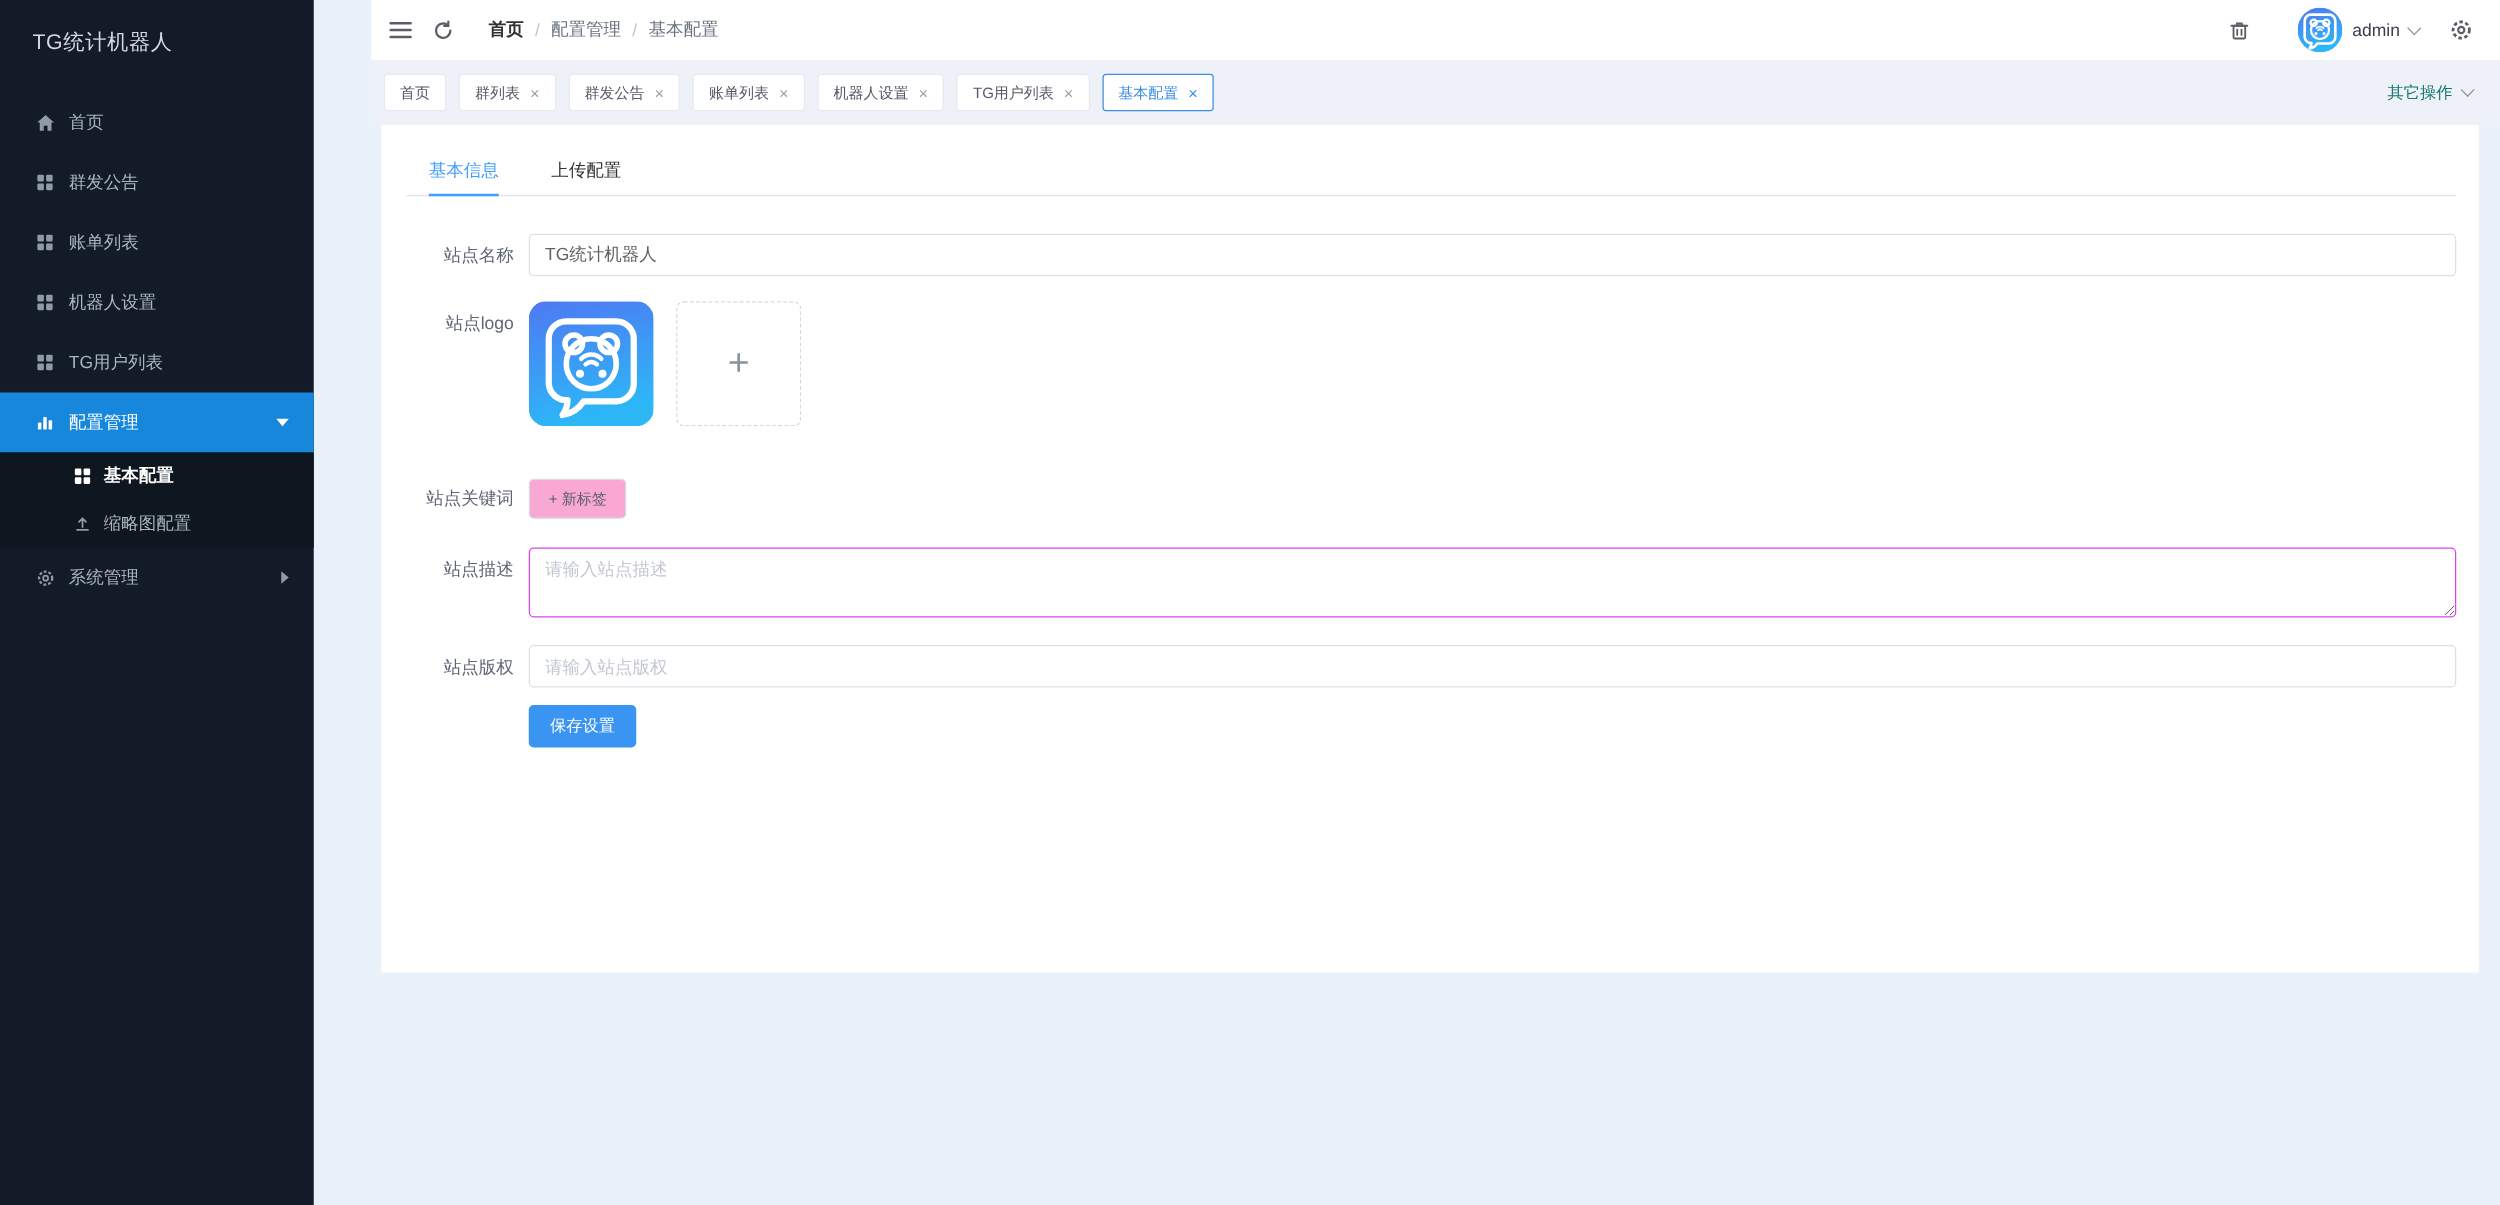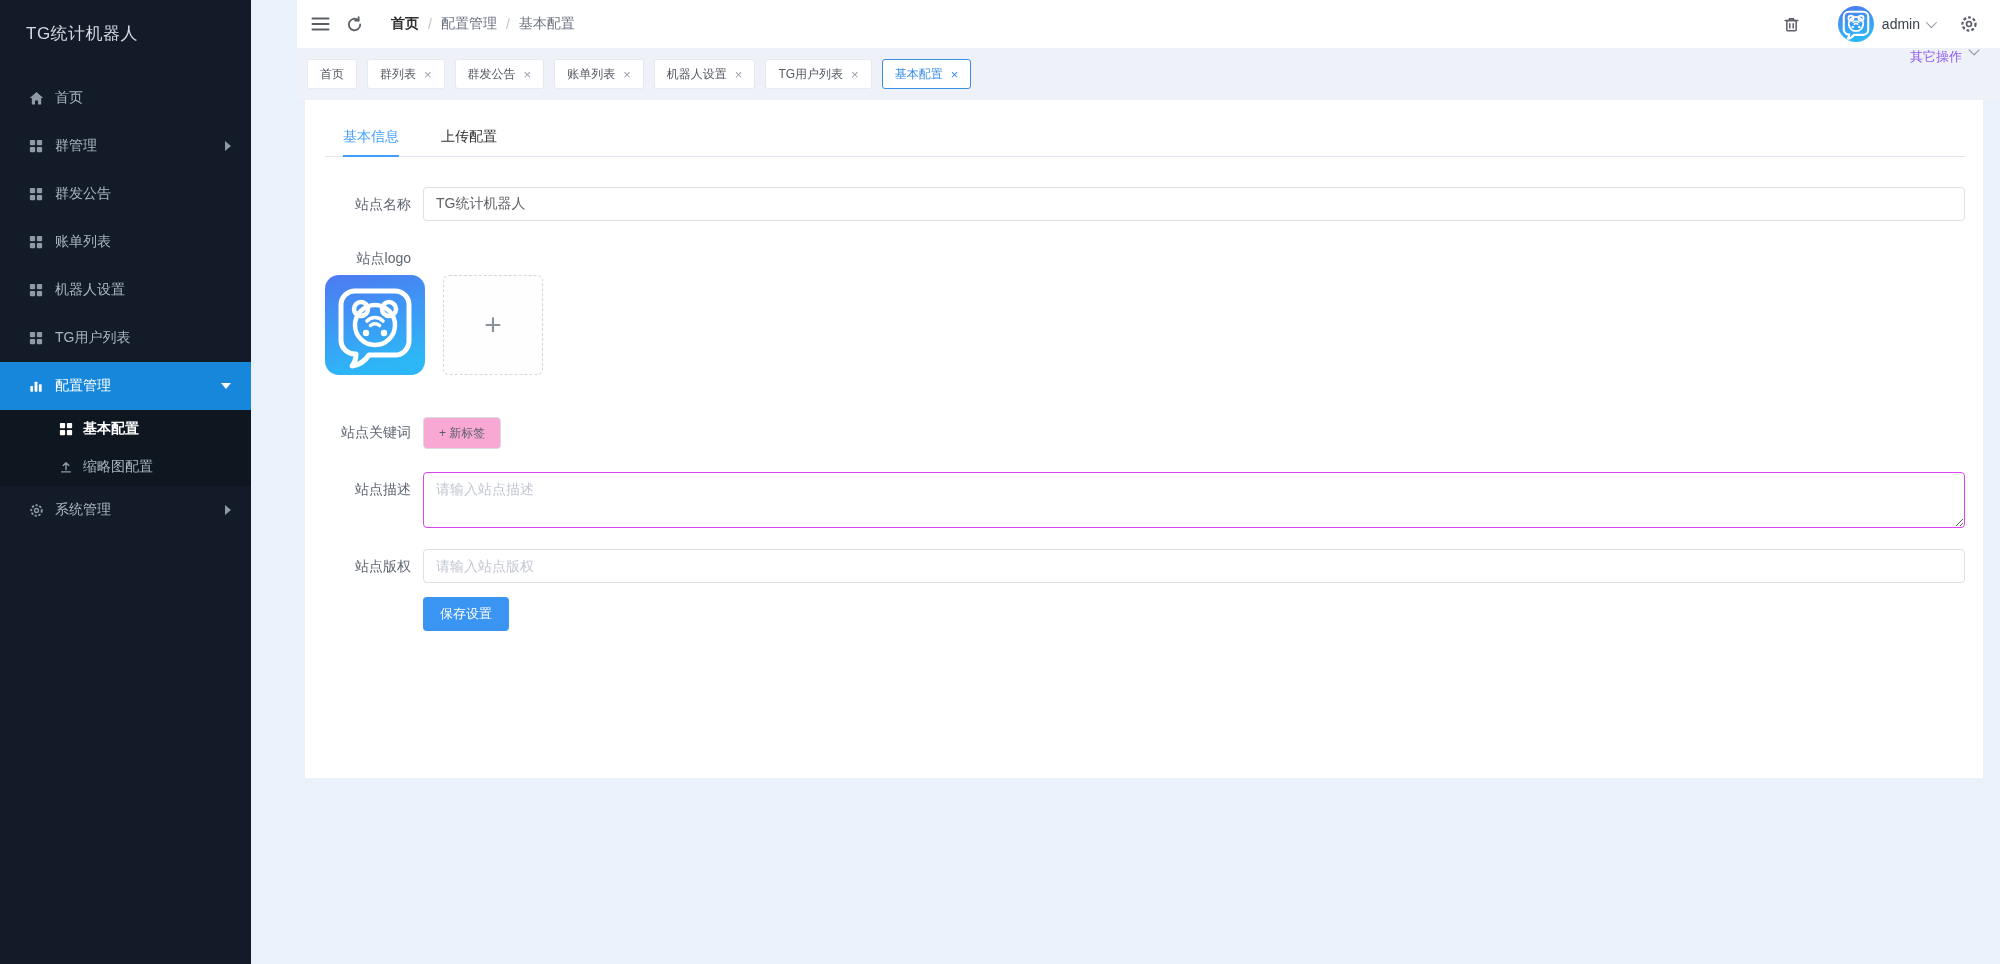--- a/index.html
+++ b/index.html
@@ -58,21 +58,21 @@
   
   .tabstrip { height:52px; background:#eff1f8; flex:none; position:relative;
     display:flex; align-items:center; padding:0 160px 0 10px; gap:10px; }
   .chip { height:30px; background:#fff; border:1px solid #e6e9f2; border-radius:3px;
     display:flex; align-items:center; padding:0 12px; font-size:12px; color:#545962;
     cursor:pointer; white-space:nowrap; }
   .chip .x { margin-left:8px; color:#9aa1ac; font-size:13px; line-height:1; cursor:pointer; }
   .chip.chip-active { border-color:#3a8ee6; color:#3a8ee6; }
   .chip.chip-active .x { color:#3a8ee6; }
   .more-ops { position:absolute; right:24px; top:0; height:52px; display:flex;
-    align-items:flex-start; font-size:13px; color:#8b5cf6; cursor:pointer; }
+    align-items:center; font-size:13px; color:#0f766e; cursor:pointer; }
   .more-ops .chev { transform:rotate(45deg) translateY(-3px); }
 
   
   .content-wrap { flex:1; padding:0 17px 0 8px; }
   .card { background:#fff; height:678px; padding:16px 18px 0 20px; }
 
   .ctabs { display:flex; border-bottom:1px solid #e0e4ec; padding-left:18px; }
   .ctab { height:40px; line-height:40px; font-size:14px; color:#303133;
     margin-right:42px; cursor:pointer; position:relative; }
   .ctab.ctab-active { color:#409eff; }
@@ -84,21 +84,21 @@
   .flabel { width:86px; flex:none; text-align:right; padding-right:0; margin-right:12px;
     font-size:14px; color:#5f6573; line-height:34px; white-space:nowrap; }
   .fbody { flex:1; }
   .tinput { width:100%; height:34px; border:1px solid #dcdfe6; border-radius:4px;
     padding:0 12px; font-size:14px; color:#606266; outline:none; background:#fff;
     font-family:"Liberation Sans","DejaVu Sans",sans-serif; }
   .tinput::placeholder, .tarea::placeholder { color:#c3c7d1; }
   .tarea { width:100%; height:56px; border:1px solid #d946ef; border-radius:4px;
     padding:8px 12px; font-size:14px; color:#4d7c0f; outline:none; resize:vertical;
     font-family:"Liberation Sans","DejaVu Sans",sans-serif; }
-  .row-logo { margin-bottom:40px;flex-direction:column; }
+  .row-logo { margin-bottom:40px; }
   .logo-strip { display:flex; gap:18px; }
   .logo-box { width:100px; height:100px; border-radius:8px; overflow:hidden; cursor:pointer; }
   .logo-box svg { display:block; }
   .upload-box { width:100px; height:100px; border:1px dashed #d4d7de; border-radius:6px;
     background:#fefefe; display:flex; align-items:center; justify-content:center;
     color:#8c939d; font-size:30px; font-weight:300; cursor:pointer; }
   .row-kw { margin-bottom:23px;align-items:flex-end; }
   .tag-add-btn { height:32px; padding:0 15px; background:#f9a8d4; border:1px solid #d9dce3;
     border-radius:4px; font-size:12px; color:#595f6b; cursor:pointer;
     font-family:"Liberation Sans","DejaVu Sans",sans-serif; }
@@ -119,32 +119,20 @@
 
       <div class="menu-item">
         <span class="mi-icon">
           <svg width="15" height="15" viewBox="0 0 16 16" fill="currentColor">
               <path d="M8 1 L15.2 7.4 H13 V14.5 H9.6 V10.2 H6.4 V14.5 H3 V7.4 H0.8 Z"></path>
             </svg>
         </span>
         <span>首页</span>
       </div>
 
-      <div class="menu-item">
-        <span class="mi-icon">
-          <svg width="14" height="14" viewBox="0 0 16 16" fill="currentColor">
-              <rect x="1" y="1" width="6" height="6" rx="1"></rect>
-              <rect x="9" y="1" width="6" height="6" rx="1"></rect>
-              <rect x="1" y="9" width="6" height="6" rx="1"></rect>
-              <rect x="9" y="9" width="6" height="6" rx="1"></rect>
-            </svg>
-        </span>
-        <span>群管理</span>
-        <span class="caret-right"></span>
-      </div>
 
       <div class="menu-item">
         <span class="mi-icon">
           <svg width="14" height="14" viewBox="0 0 16 16" fill="currentColor">
               <rect x="1" y="1" width="6" height="6" rx="1"></rect>
               <rect x="9" y="1" width="6" height="6" rx="1"></rect>
               <rect x="1" y="9" width="6" height="6" rx="1"></rect>
               <rect x="9" y="9" width="6" height="6" rx="1"></rect>
             </svg>
         </span>

